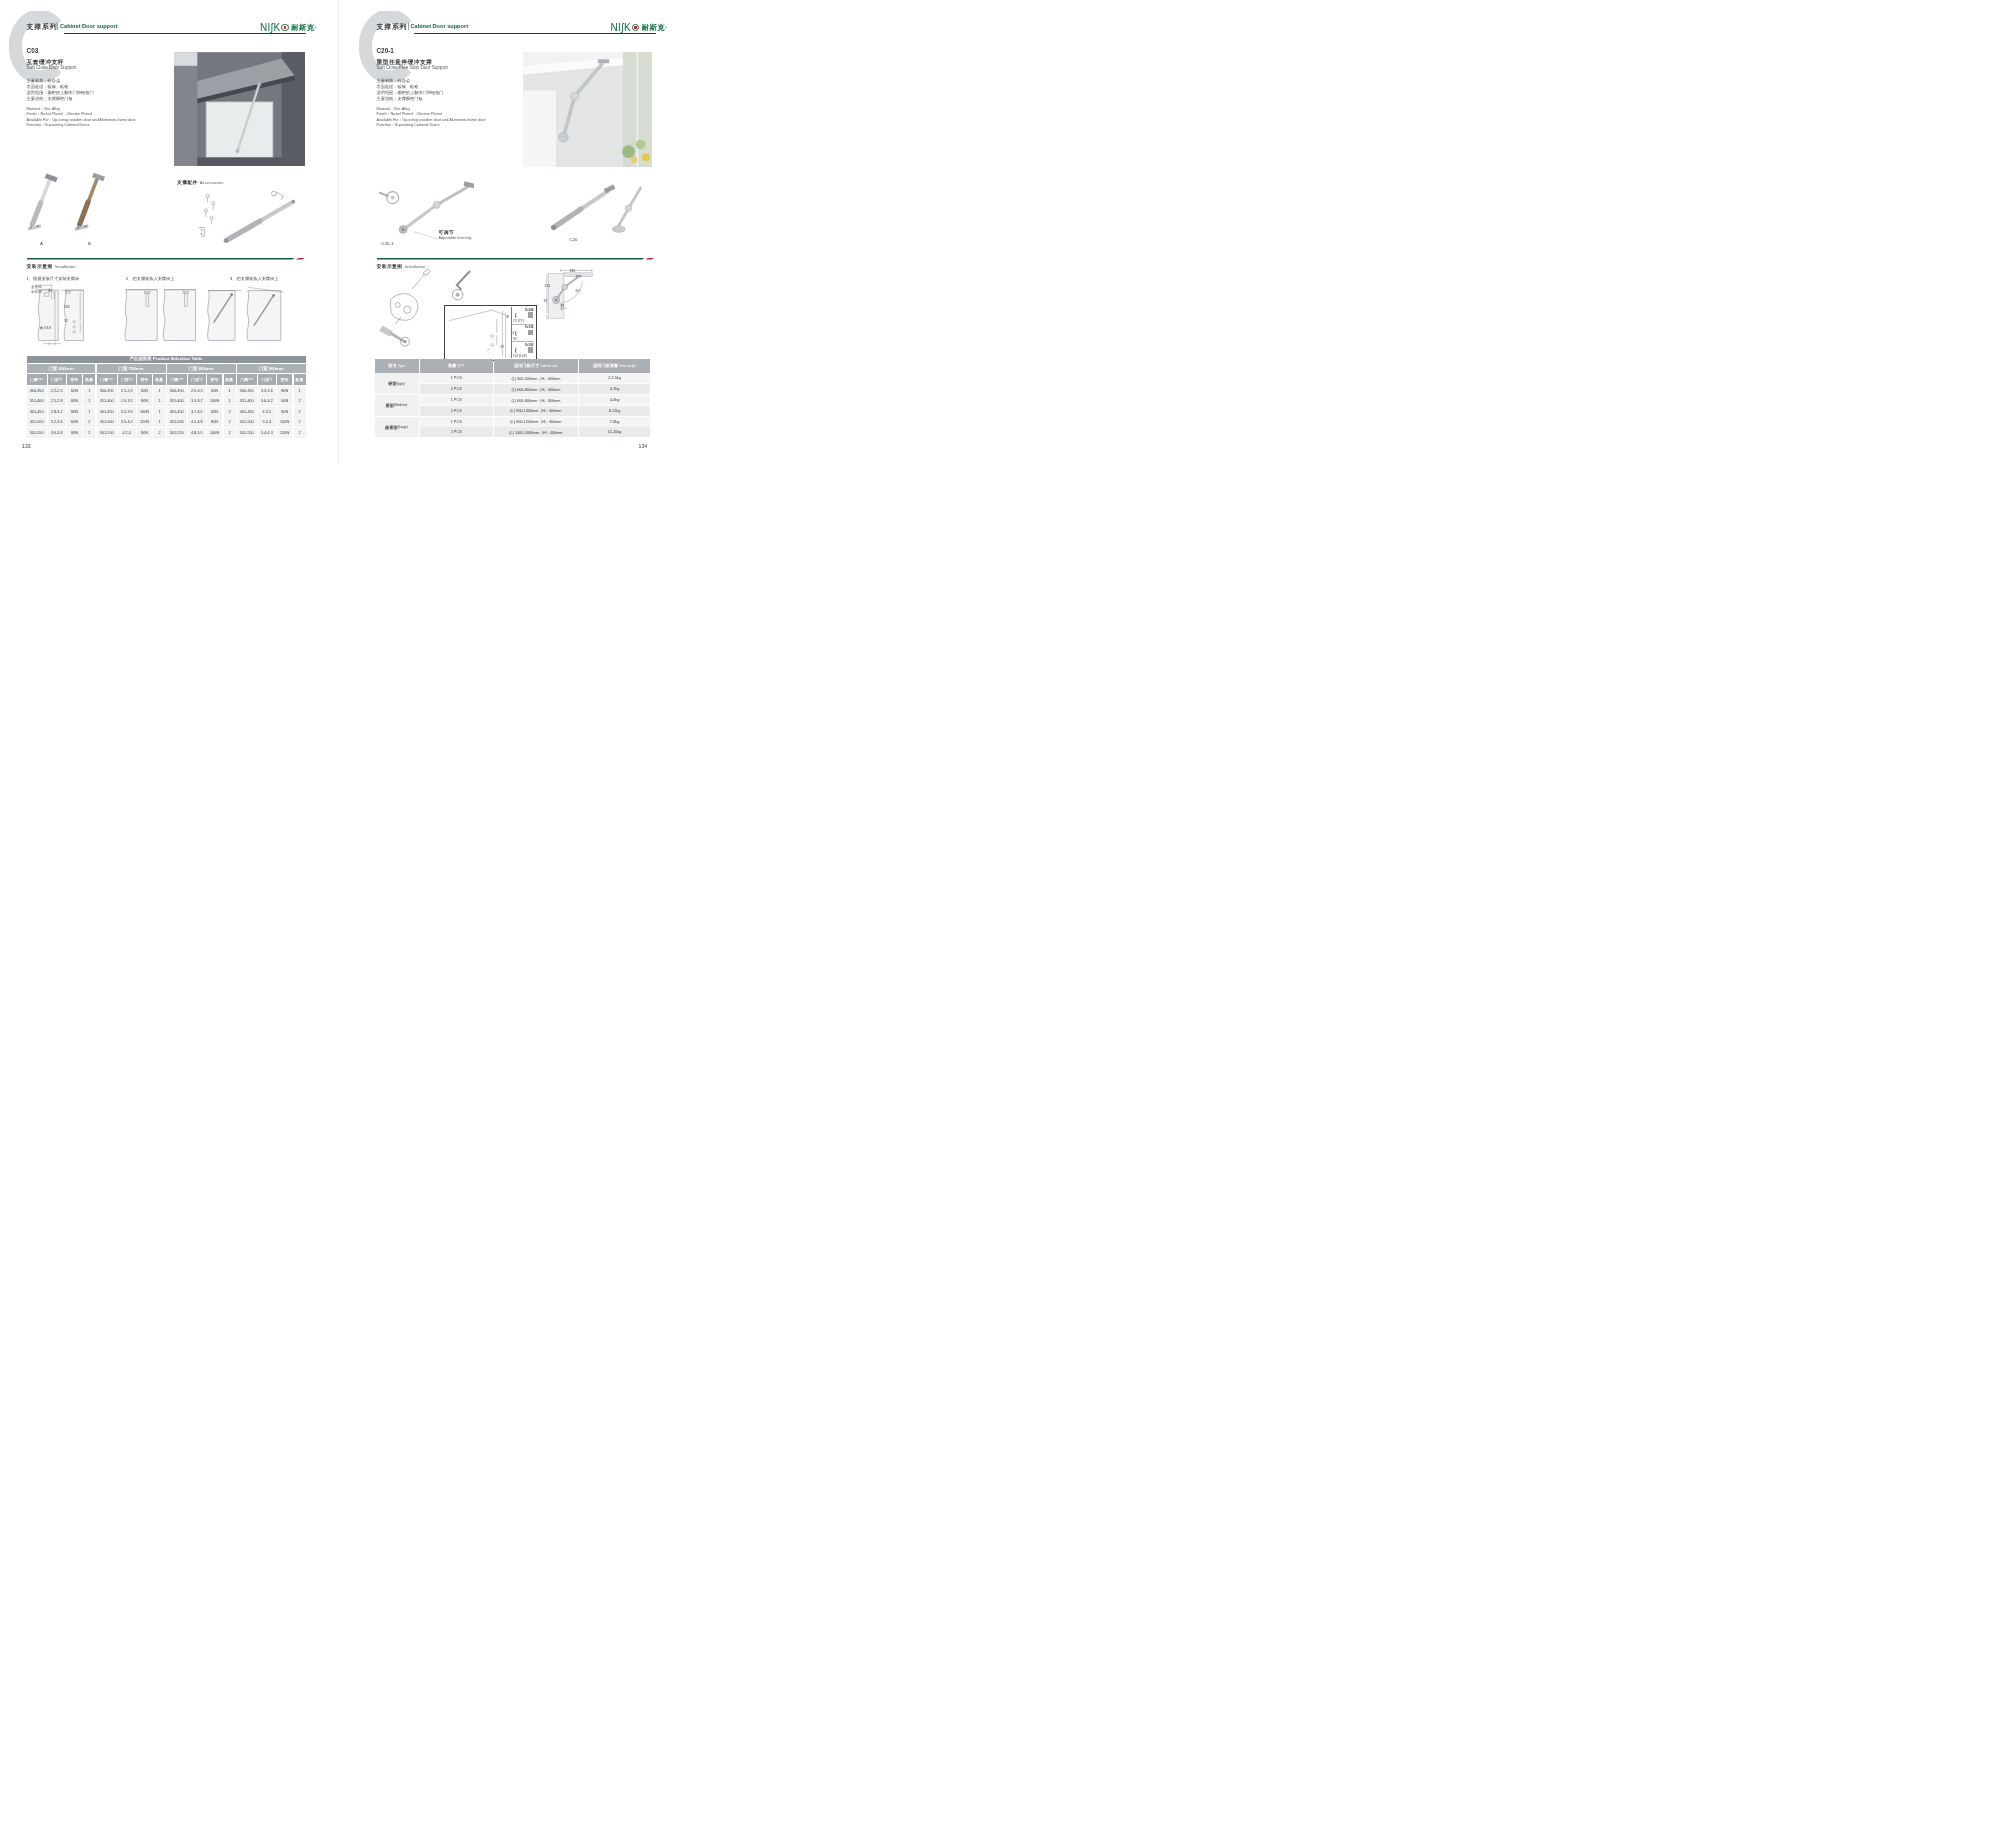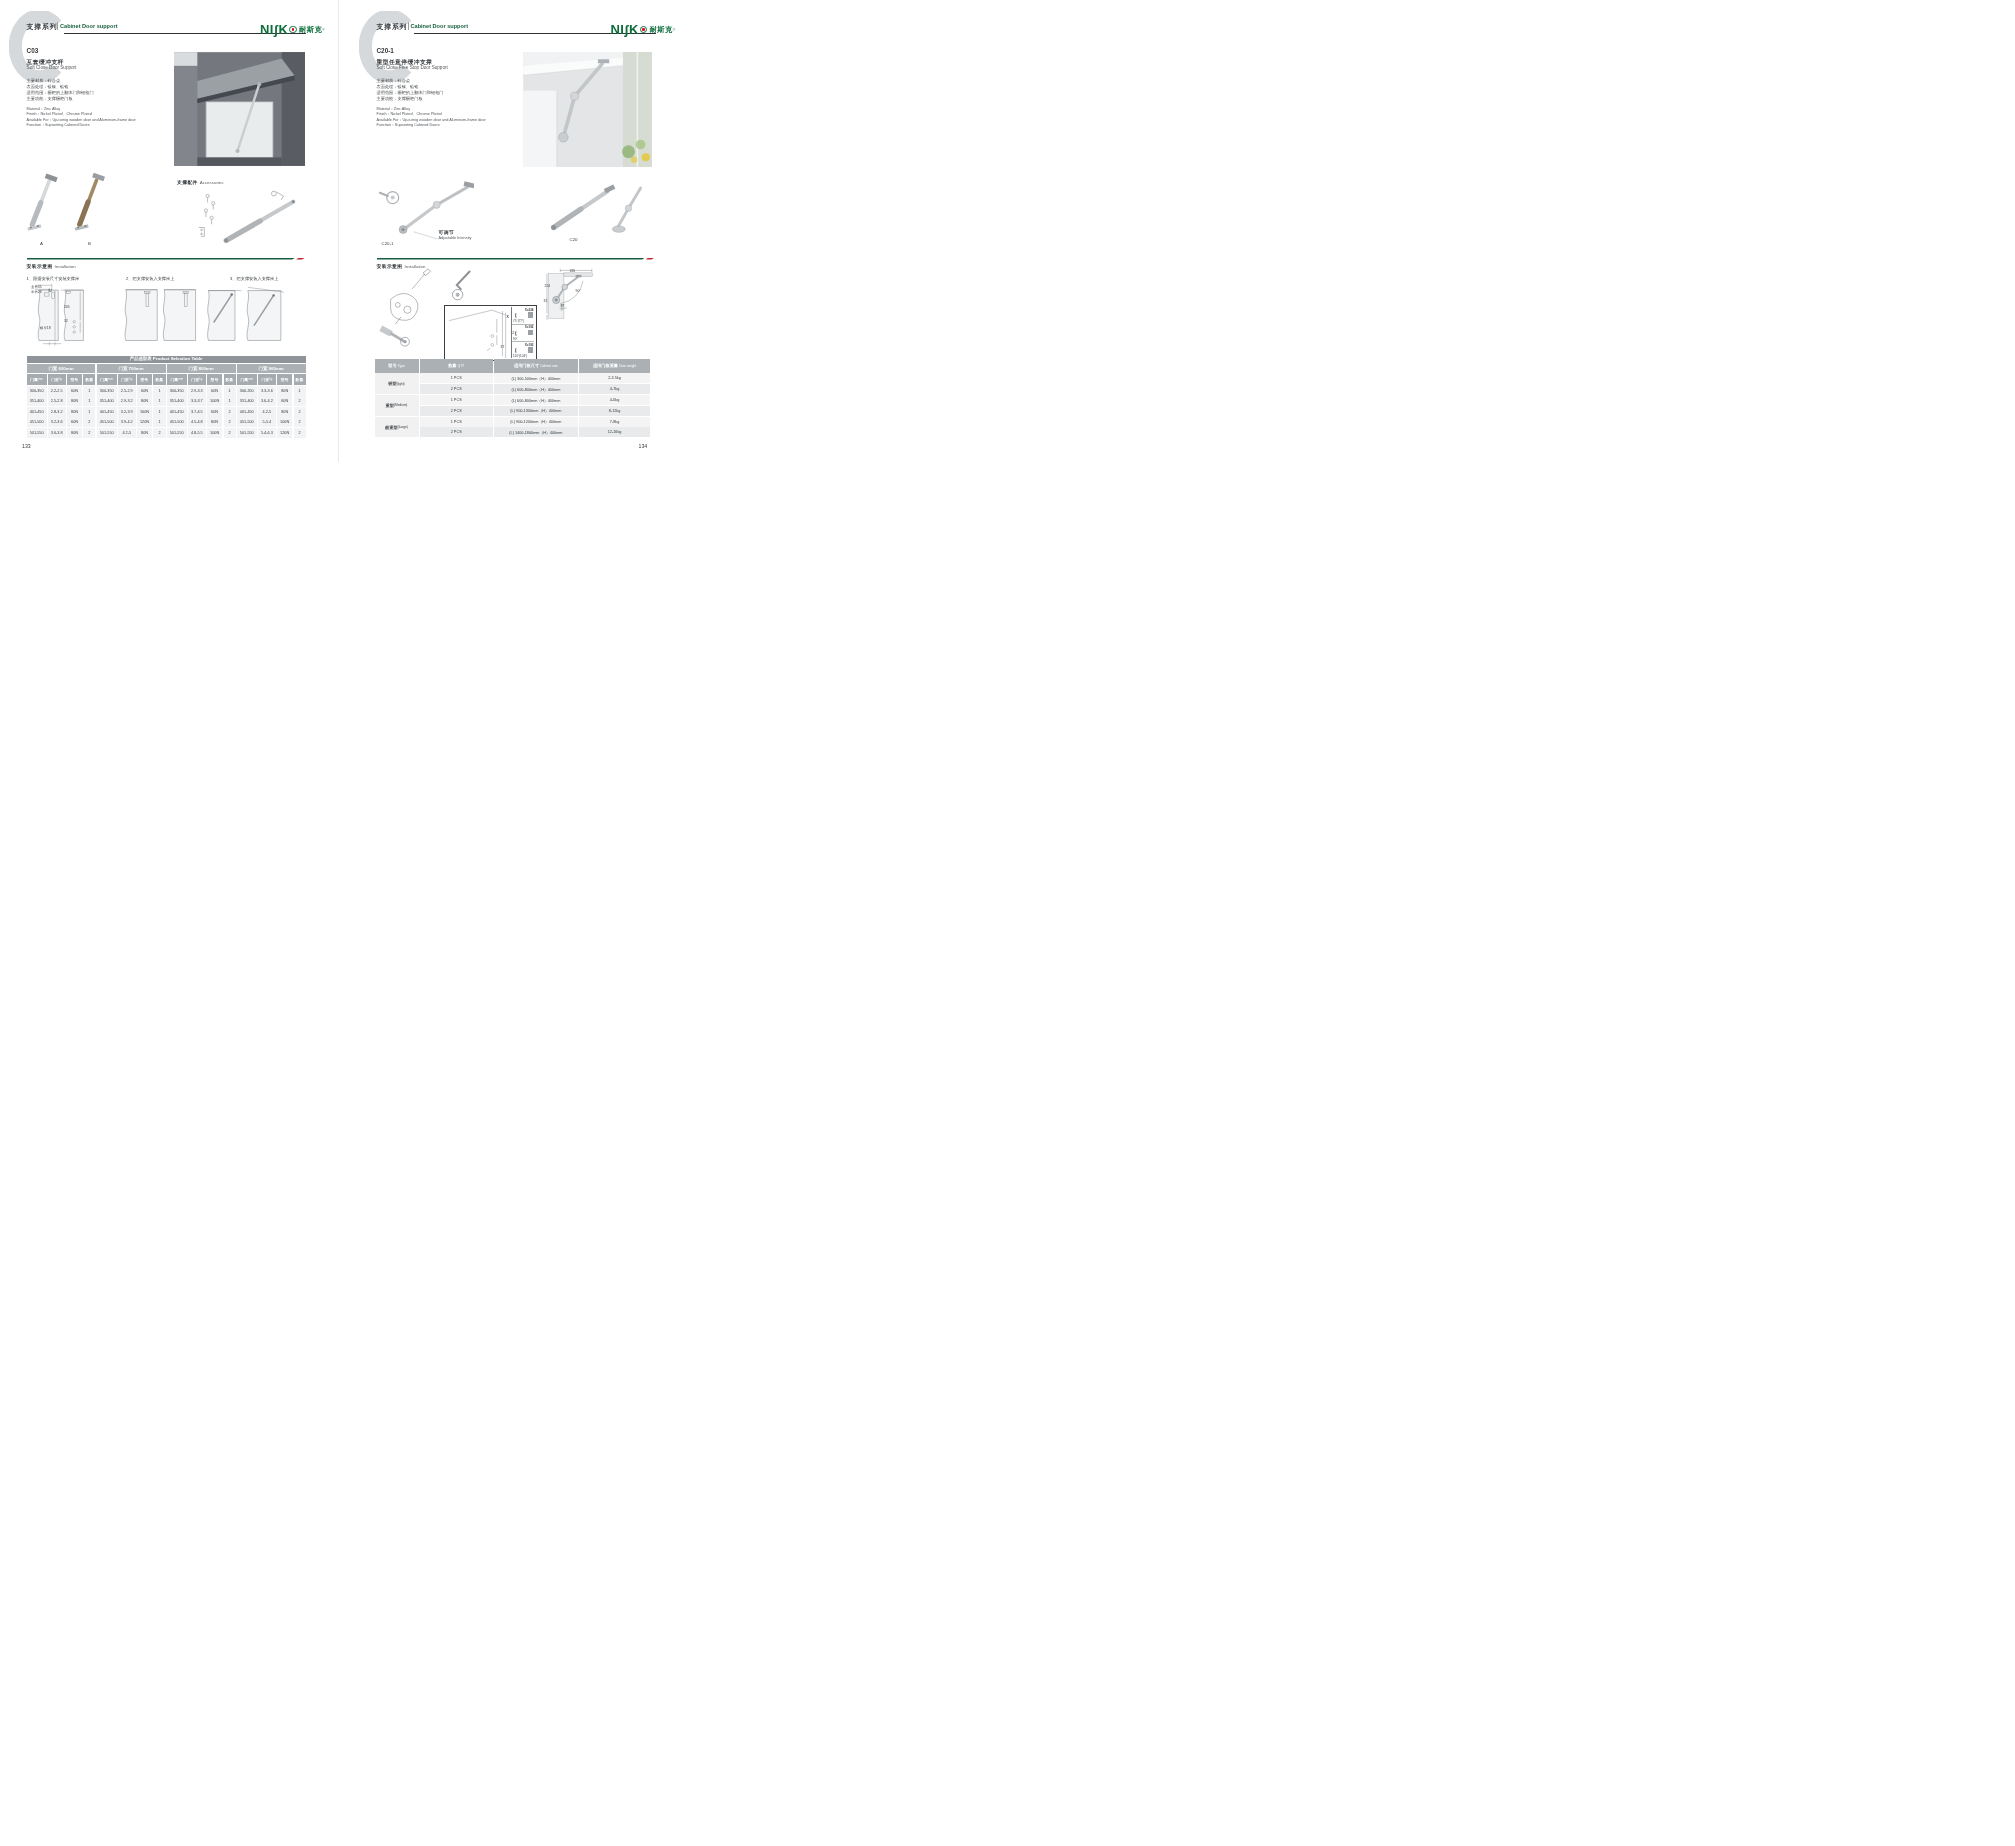--- a/index.html
+++ b/index.html
@@ -7,21 +7,21 @@
   .spread{display:flex;width:676px;height:462px;}
   .page{position:relative;width:338px;height:462px;background:#fff;overflow:hidden;}
   .page.pr{width:338px;border-left:0.4px solid #e8eaea;}
   .abs{position:absolute;}
   
   .series-zh{font-size:6.9px;font-weight:bold;letter-spacing:0.8px;color:#3b4043;white-space:nowrap;}
   .vdiv{width:0.6px;height:8px;background:#9aa0a4;}
   .series-en{font-size:5.6px;font-weight:bold;color:#17603e;white-space:nowrap;}
   .hrule{height:0.6px;background:#2e3235;}
   .logo{display:flex;align-items:center;white-space:nowrap;}
-  .lg-latin{font-size:13px;font-weight:700;color:#0d6e3c;letter-spacing:0.4px;}
+  .lg-latin{font-size:10px;font-weight:400;color:#0d6e3c;letter-spacing:0.4px;}
   .lg-o{display:inline-block;width:5.6px;height:5.6px;border:1.4px solid #0d6e3c;border-radius:50%;position:relative;margin:0 0.8px;}
   .lg-dot{position:absolute;left:50%;top:50%;width:2.4px;height:2.4px;margin:-1.2px 0 0 -1.2px;background:#e60012;border-radius:50%;}
   .lg-cjk{font-size:7.3px;font-weight:800;color:#0d6e3c;margin-left:1.6px;letter-spacing:0.4px;}
   .lg-reg{font-size:3.2px;color:#0d6e3c;vertical-align:super;}
   
   .pcode{font-size:6.4px;font-weight:bold;color:#34383b;}
   .pname-zh{font-size:5.8px;font-weight:bold;color:#34383b;letter-spacing:0.4px;}
   .pname-en{font-size:4.6px;color:#55595d;}
   .spec{font-size:4.2px;line-height:6px;color:#46494c;}
   .spec div{white-space:nowrap;}

